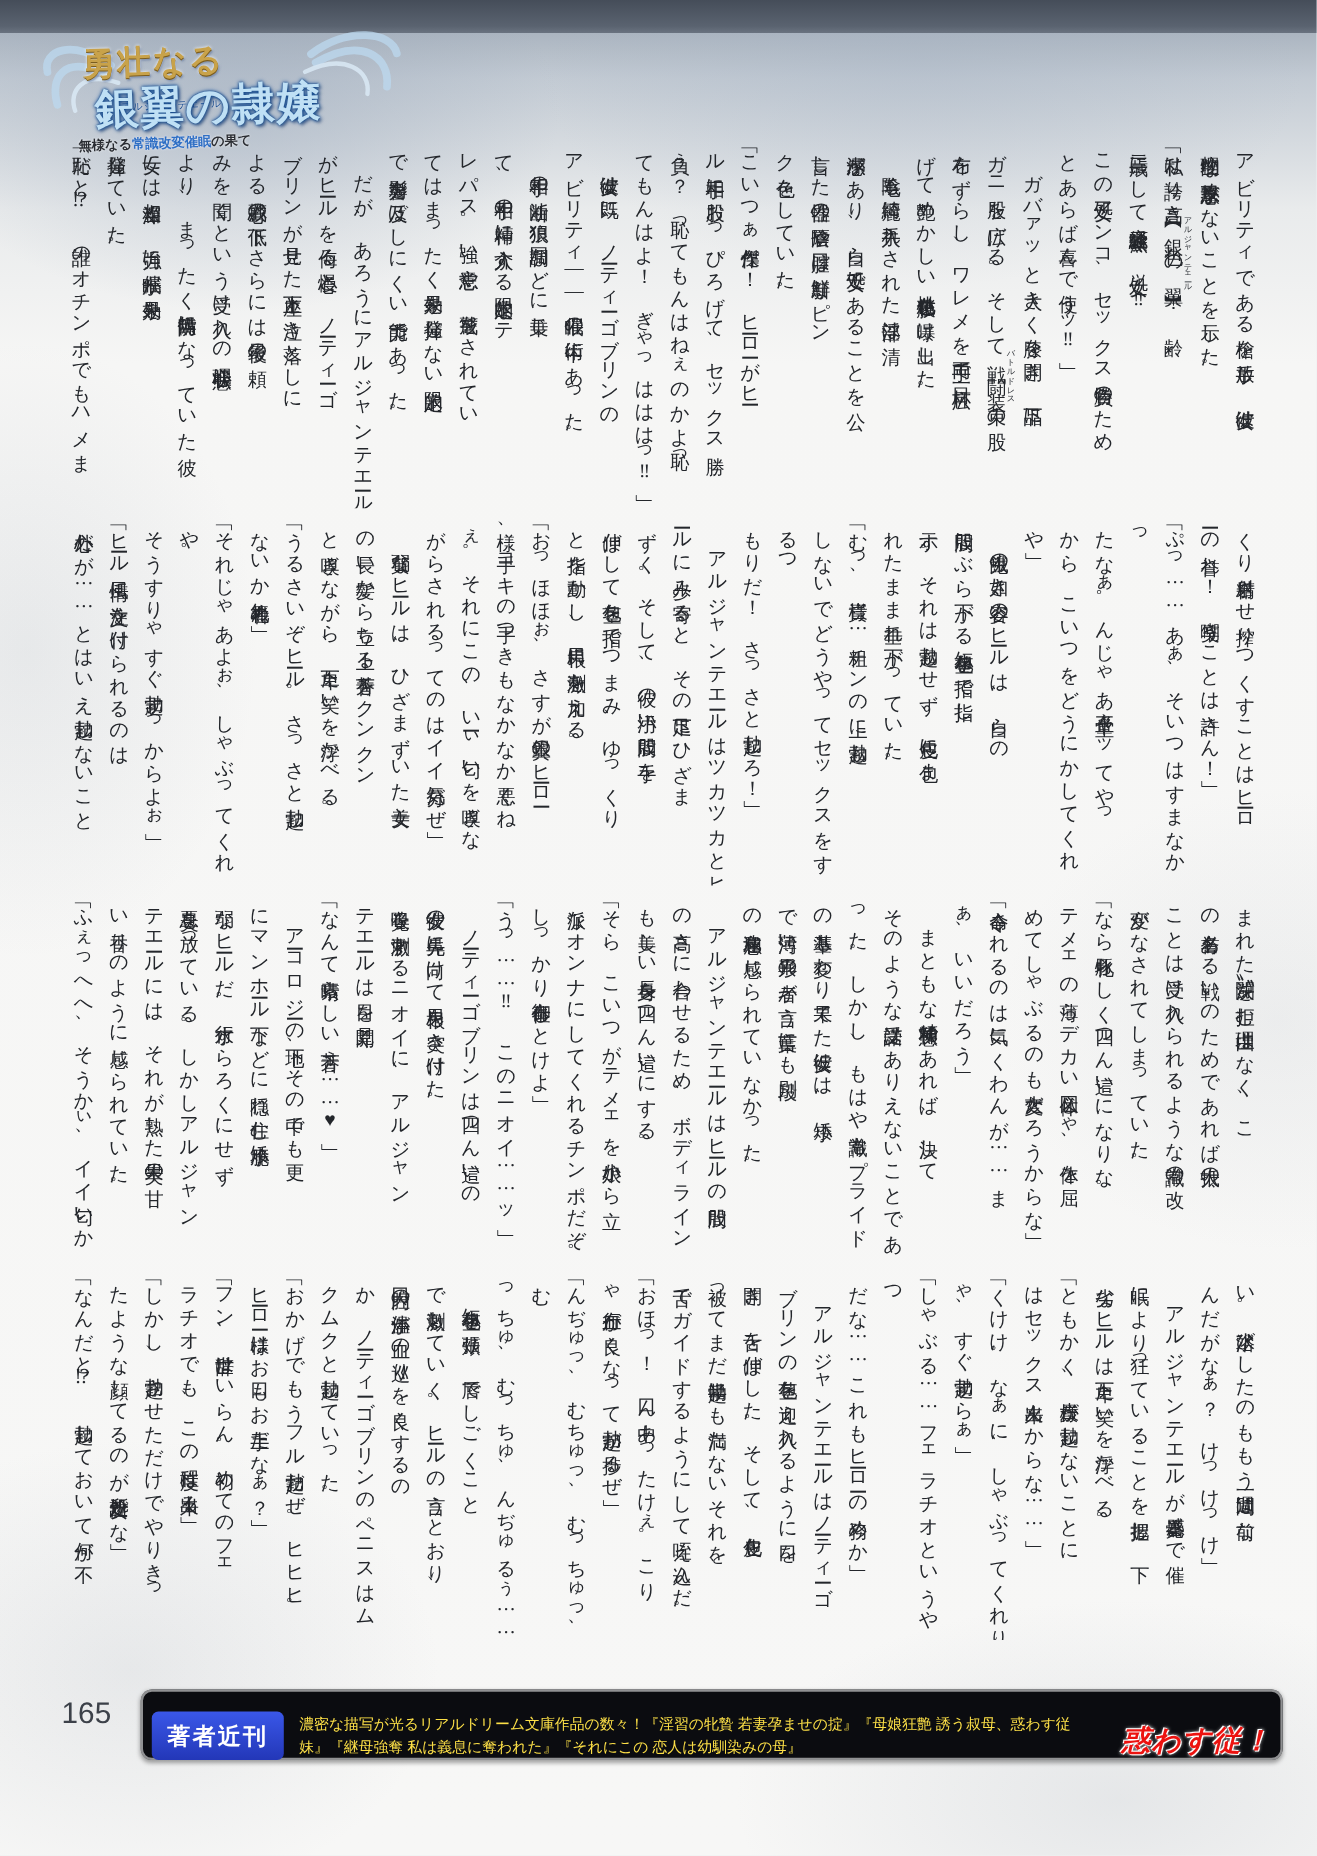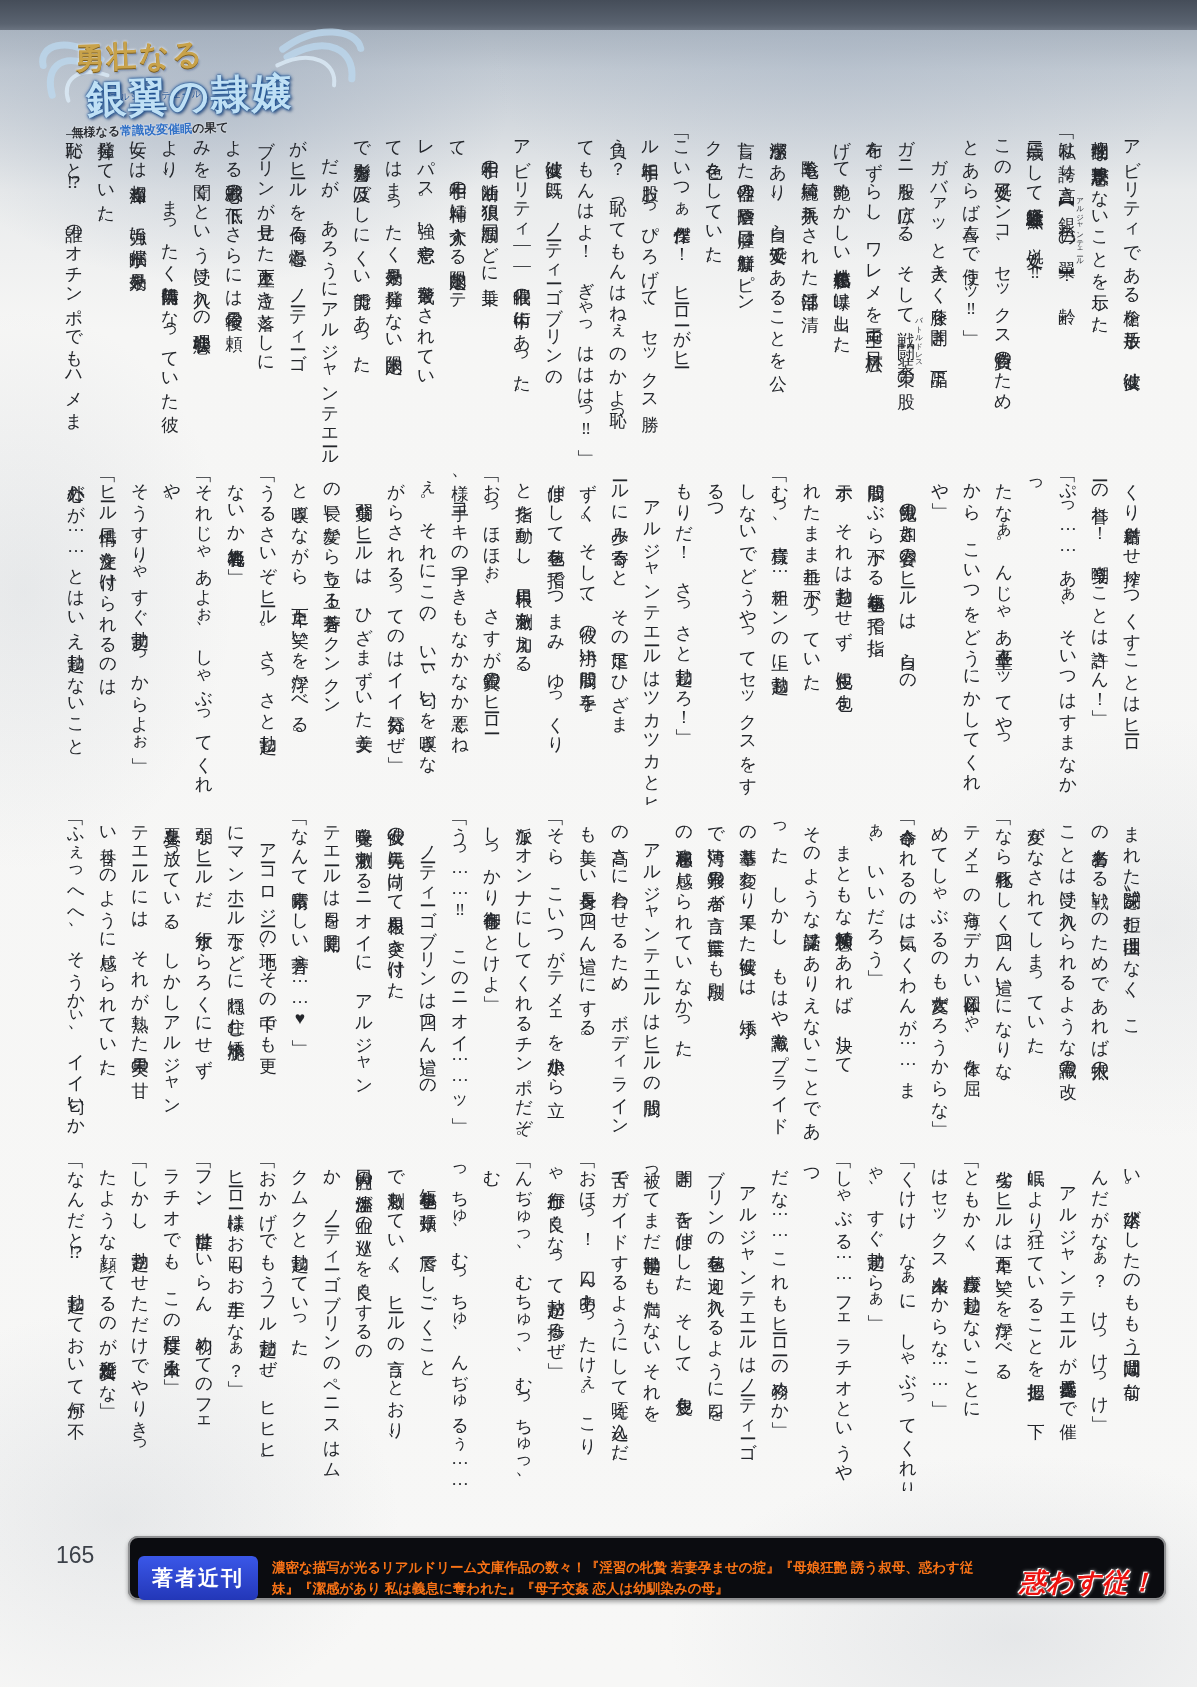--- a/index.html
+++ b/index.html
@@ -31,30 +31,30 @@
     text-shadow:0 0 2px #fff;}
   .logo-sub .accent{color:#2f6fc4;text-shadow:0 0 2px #fff,0 0 1px #9ad;}
   
   .content{position:absolute;left:58px;top:128px;width:1096px;}
   .band{writing-mode:vertical-rl;text-orientation:upright;height:334px;width:1090px;
     margin:0 0 9px 0;font-size:17.5px;line-height:32px;letter-spacing:1px;color:#23262b;
     overflow:hidden;}
   .band .tcol{margin:0;padding:0;}
   ruby rt{font-size:7.5px;letter-spacing:0;color:#2c3036;}
   
-  .pageno{position:absolute;left:56px;top:1542px;font-size:23px;color:#3c4149;
+  .pageno{position:absolute;left:56px;top:1542px;font-size:27px;color:#3c4149;
     font-family:"Liberation Sans","DejaVu Sans",sans-serif;text-align:center;}
   .adbar{position:absolute;left:128px;top:1536px;width:1038px;height:64px;background:#0b0c10;
     border-radius:10px;box-shadow:0 0 0 2px rgba(255,255,255,.55) inset,0 2px 4px rgba(0,0,0,.35);
     display:flex;align-items:flex-end;padding:0 10px;box-sizing:border-box;
     font-family:"Liberation Sans","DejaVu Sans",sans-serif;}
   .adlabel{flex:0 0 auto;background:linear-gradient(180deg,#3a57e8,#2337b8);color:#fff;
     font-size:21px;font-weight:bold;letter-spacing:2px;padding:8px 14px;border-radius:6px;
     margin-right:14px;}
-  .adtext{flex:1 1 auto;color:#f97316;font-size:13.5px;font-weight:bold;line-height:1.55;}
+  .adtext{flex:1 1 auto;color:#fde047;font-size:13.5px;font-weight:normal;line-height:1.55;}
   .adbadge{flex:0 0 auto;color:#ec1310;font-size:26px;font-weight:bold;font-style:italic;
     letter-spacing:1px;margin-left:12px;
     text-shadow:0 0 2px #fff,0 0 4px #fff,1px 1px 0 #fff,-1px -1px 0 #fff;}
 </style>
 </head>
 <body>
 
 <div class="page">
   <div class="topbar"></div>
 
@@ -219,17 +219,17 @@
         <div class="tcol">満だというのだ⁉」</div>
       </div>
   </div>
 
   <div class="pageno">165</div>
 
   <div class="adbar">
     <div class="adlabel">著者近刊</div>
     <div class="adtext">
       <div>濃密な描写が光るリアルドリーム文庫作品の数々！『淫習の牝贄 若妻孕ませの掟』『母娘狂艶 誘う叔母、惑わす従</div>
-      <div>妹』『潔感があり 私は義息に奪われた』『母子交姦 恋人は幼馴染みの母』</div>
+      <div>妹』『継母強奪 私は義息に奪われた』『それにこの 恋人は幼馴染みの母』</div>
     </div>
     <div class="adbadge">惑わす従！</div>
   </div>
 </div>
 
 </body></html>

